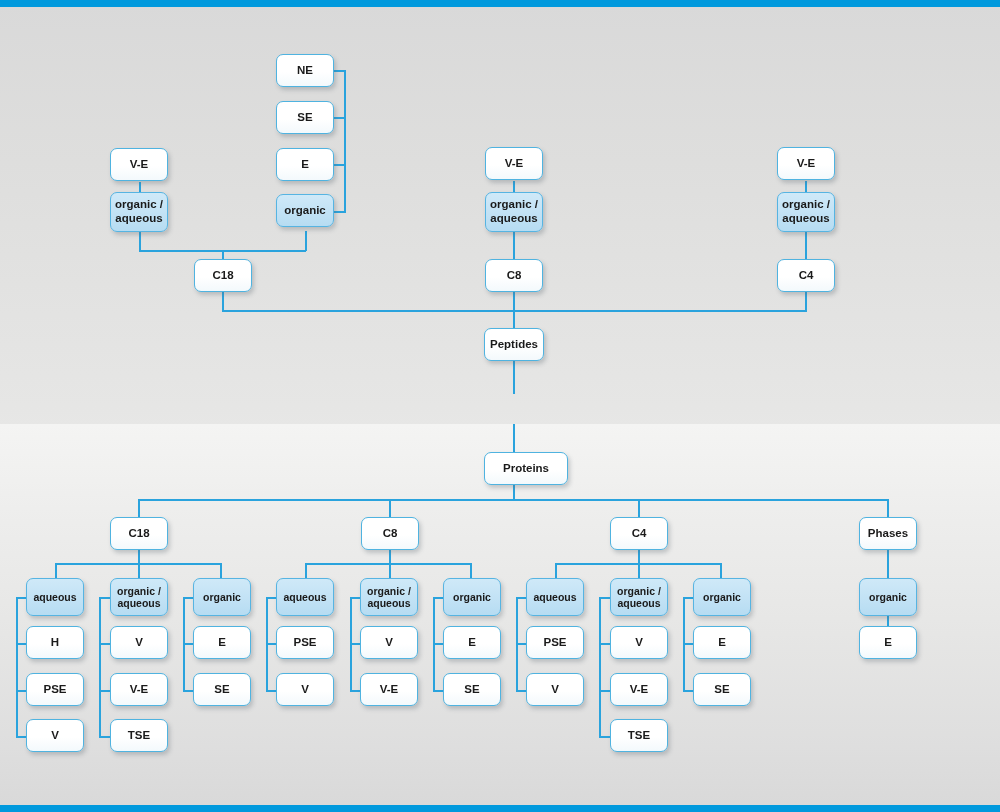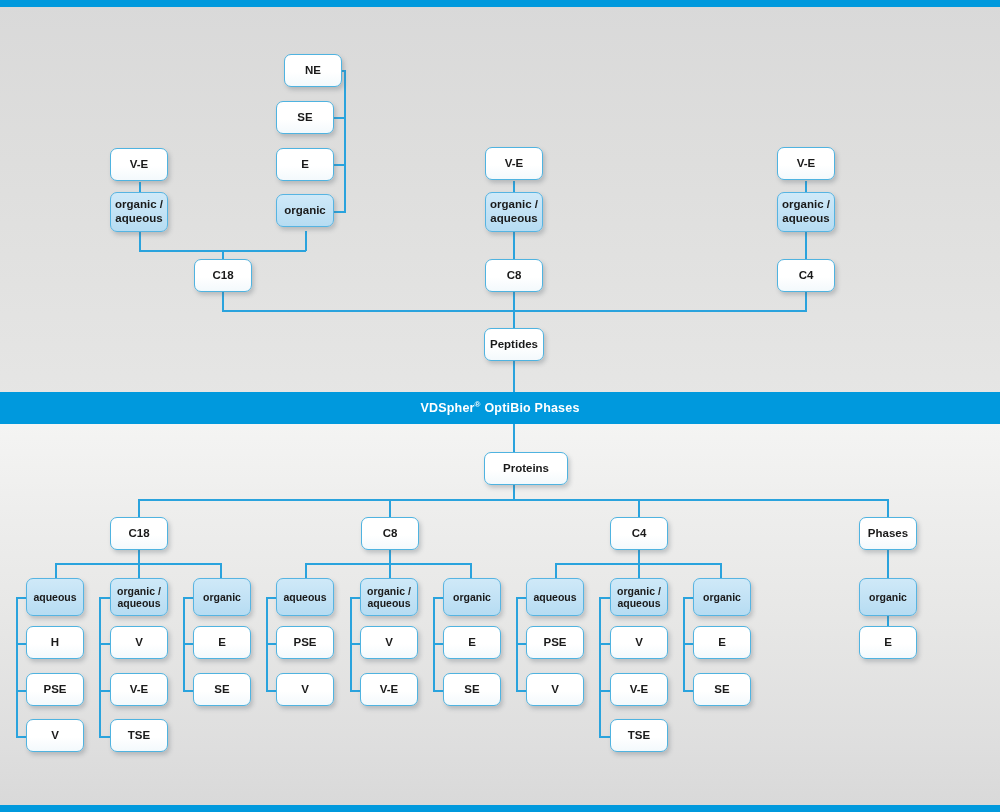--- a/index.html
+++ b/index.html
@@ -159,21 +159,21 @@
   <div class="ln lnh" style="left:599px;top:690px;width:15px;"></div>
   <div class="ln lnh" style="left:599px;top:736px;width:15px;"></div>
   <div class="ln lnv" style="left:683px;top:597px;height:94px;"></div>
   <div class="ln lnh" style="left:683px;top:597px;width:15px;"></div>
   <div class="ln lnh" style="left:683px;top:643px;width:15px;"></div>
   <div class="ln lnh" style="left:683px;top:690px;width:15px;"></div>
 
   <div class="ln lnv" style="left:887px;top:549px;height:29px;"></div>
   <div class="ln lnv" style="left:887px;top:616px;height:27px;"></div>
 
-  <div class="node" style="left:284px;top:54px;width:58px;height:33px;">NE</div>
+  <div class="node" style="left:276px;top:54px;width:58px;height:33px;">NE</div>
   <div class="node" style="left:276px;top:101px;width:58px;height:33px;">SE</div>
   <div class="node" style="left:276px;top:148px;width:58px;height:33px;">E</div>
   <div class="node blue" style="left:276px;top:194px;width:58px;height:33px;">organic</div>
 
   <div class="node" style="left:110px;top:148px;width:58px;height:33px;">V-E</div>
   <div class="node blue" style="left:110px;top:192px;width:58px;height:40px;">
     <span>
       <span class="l2">organic /</span>
       <span class="l2">aqueous</span>
     </span>
@@ -193,23 +193,20 @@
   <div class="node blue" style="left:777px;top:192px;width:58px;height:40px;">
     <span>
       <span class="l2">organic /</span>
       <span class="l2">aqueous</span>
     </span>
   </div>
   <div class="node" style="left:777px;top:259px;width:58px;height:33px;">C4</div>
 
   <div class="node" style="left:484px;top:328px;width:60px;height:33px;">Peptides</div>
 
-  <div id="banner">
-    <span><span>VDSpher</span><sup>®</sup><span> OptiBio Phases</span></span>
-  </div>
 
   <div class="node" style="left:484px;top:452px;width:84px;height:33px;">Proteins</div>
 
   <div class="node" style="left:110px;top:517px;width:58px;height:33px;">C18</div>
   <div class="node" style="left:361px;top:517px;width:58px;height:33px;">C8</div>
   <div class="node" style="left:610px;top:517px;width:58px;height:33px;">C4</div>
   <div class="node" style="left:859px;top:517px;width:58px;height:33px;">Phases</div>
 
   <div class="node blue small" style="left:26px;top:578px;width:58px;height:38px;">aqueous</div>
   <div class="node blue small" style="left:110px;top:578px;width:58px;height:38px;">

